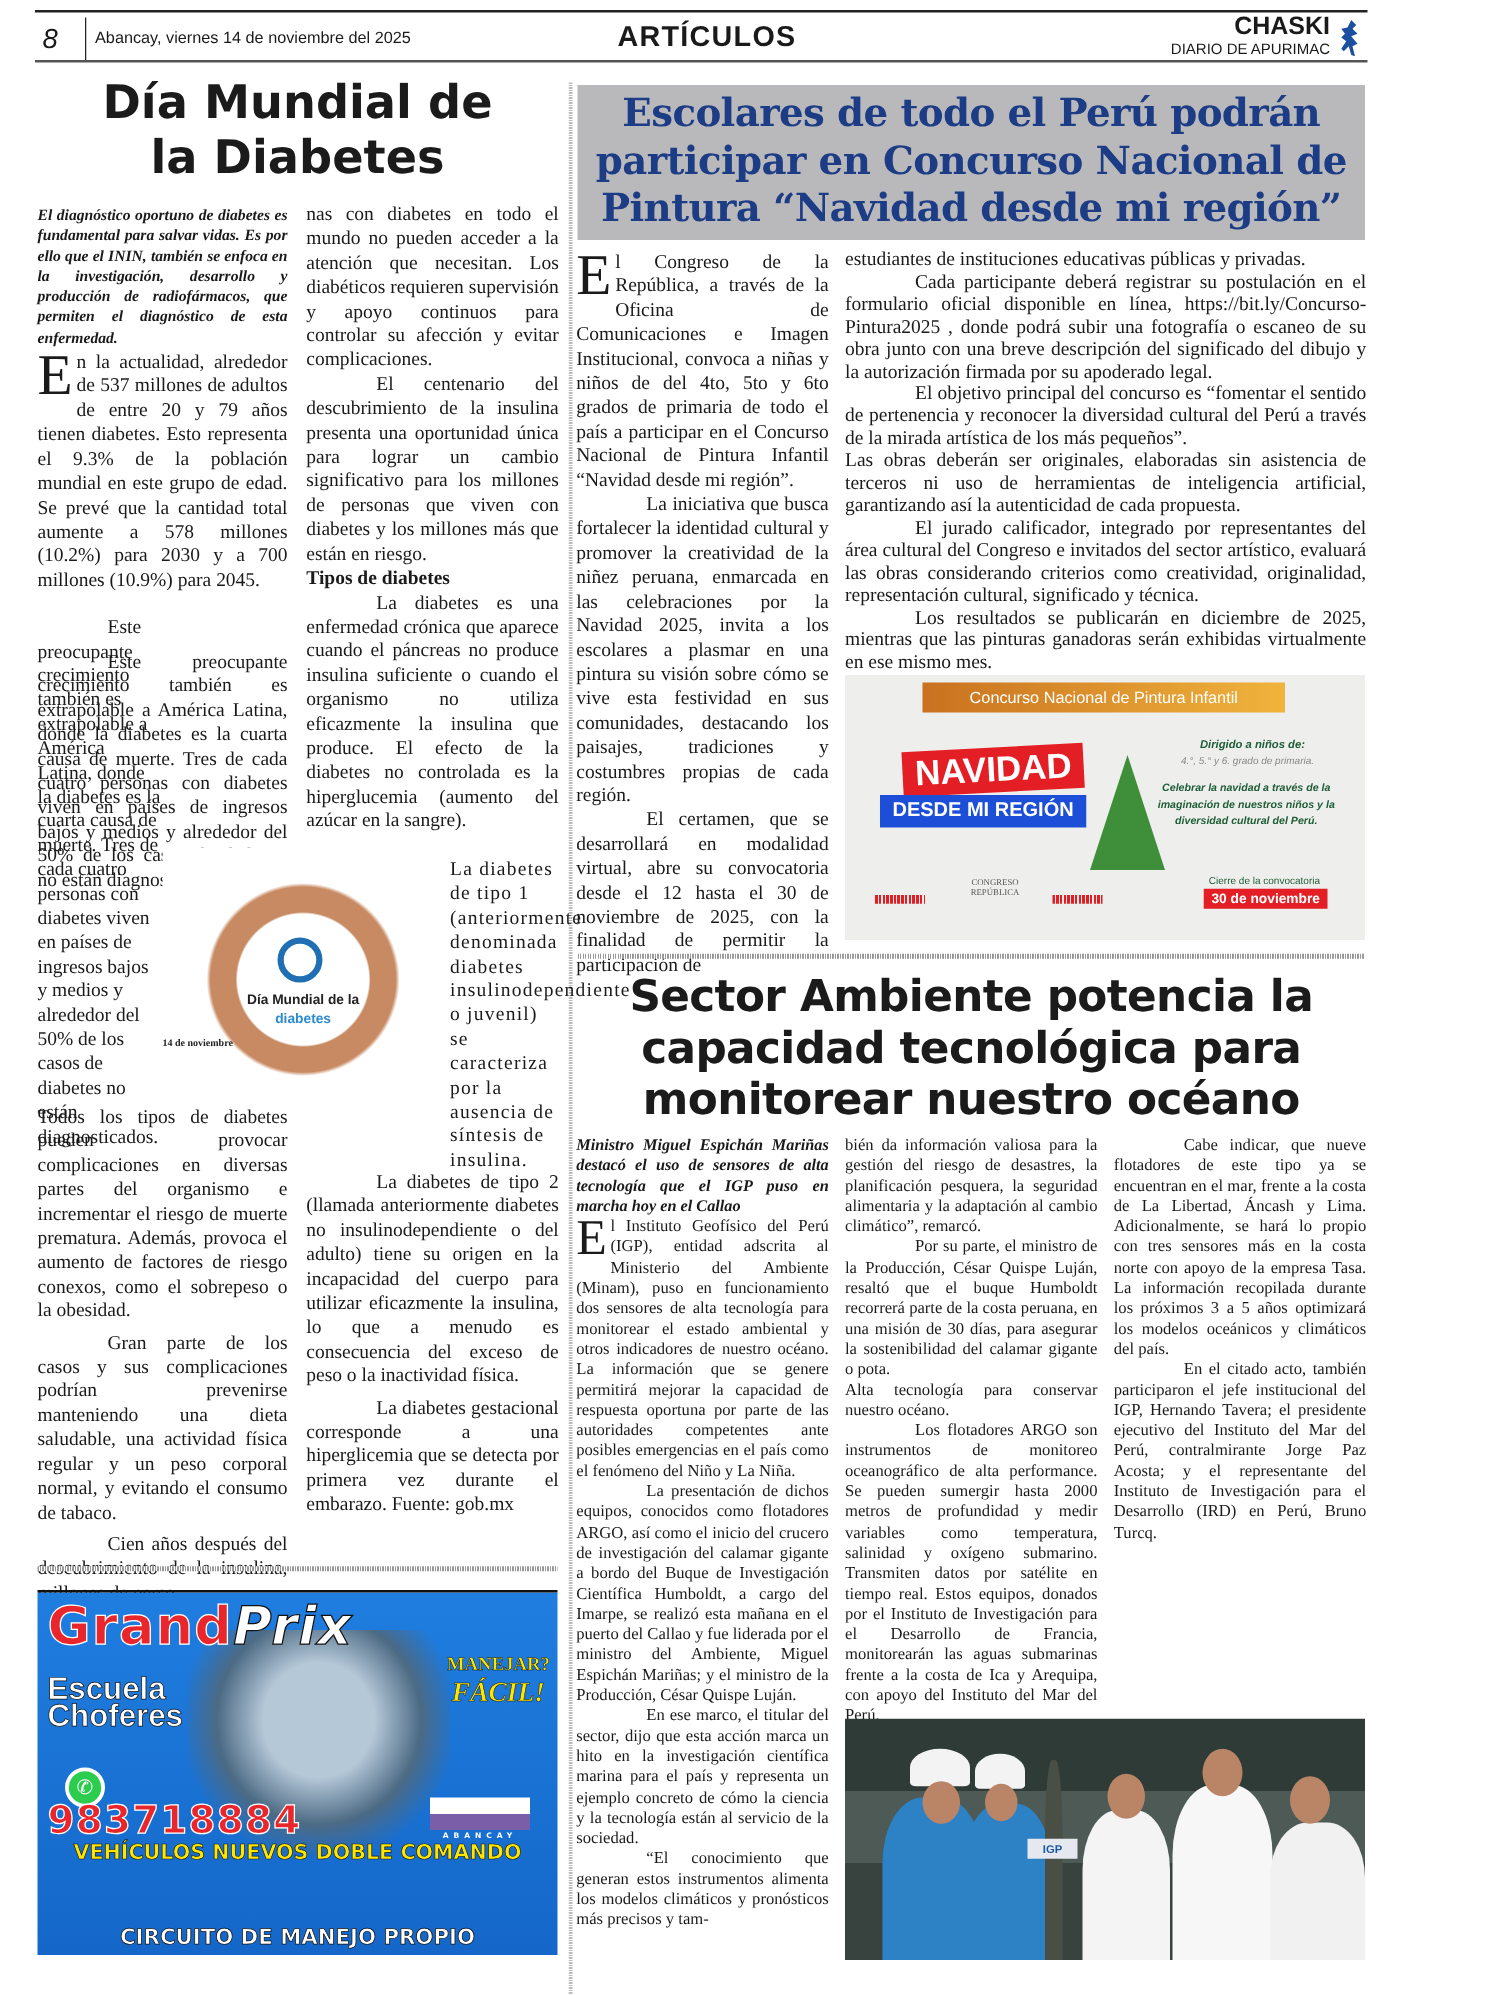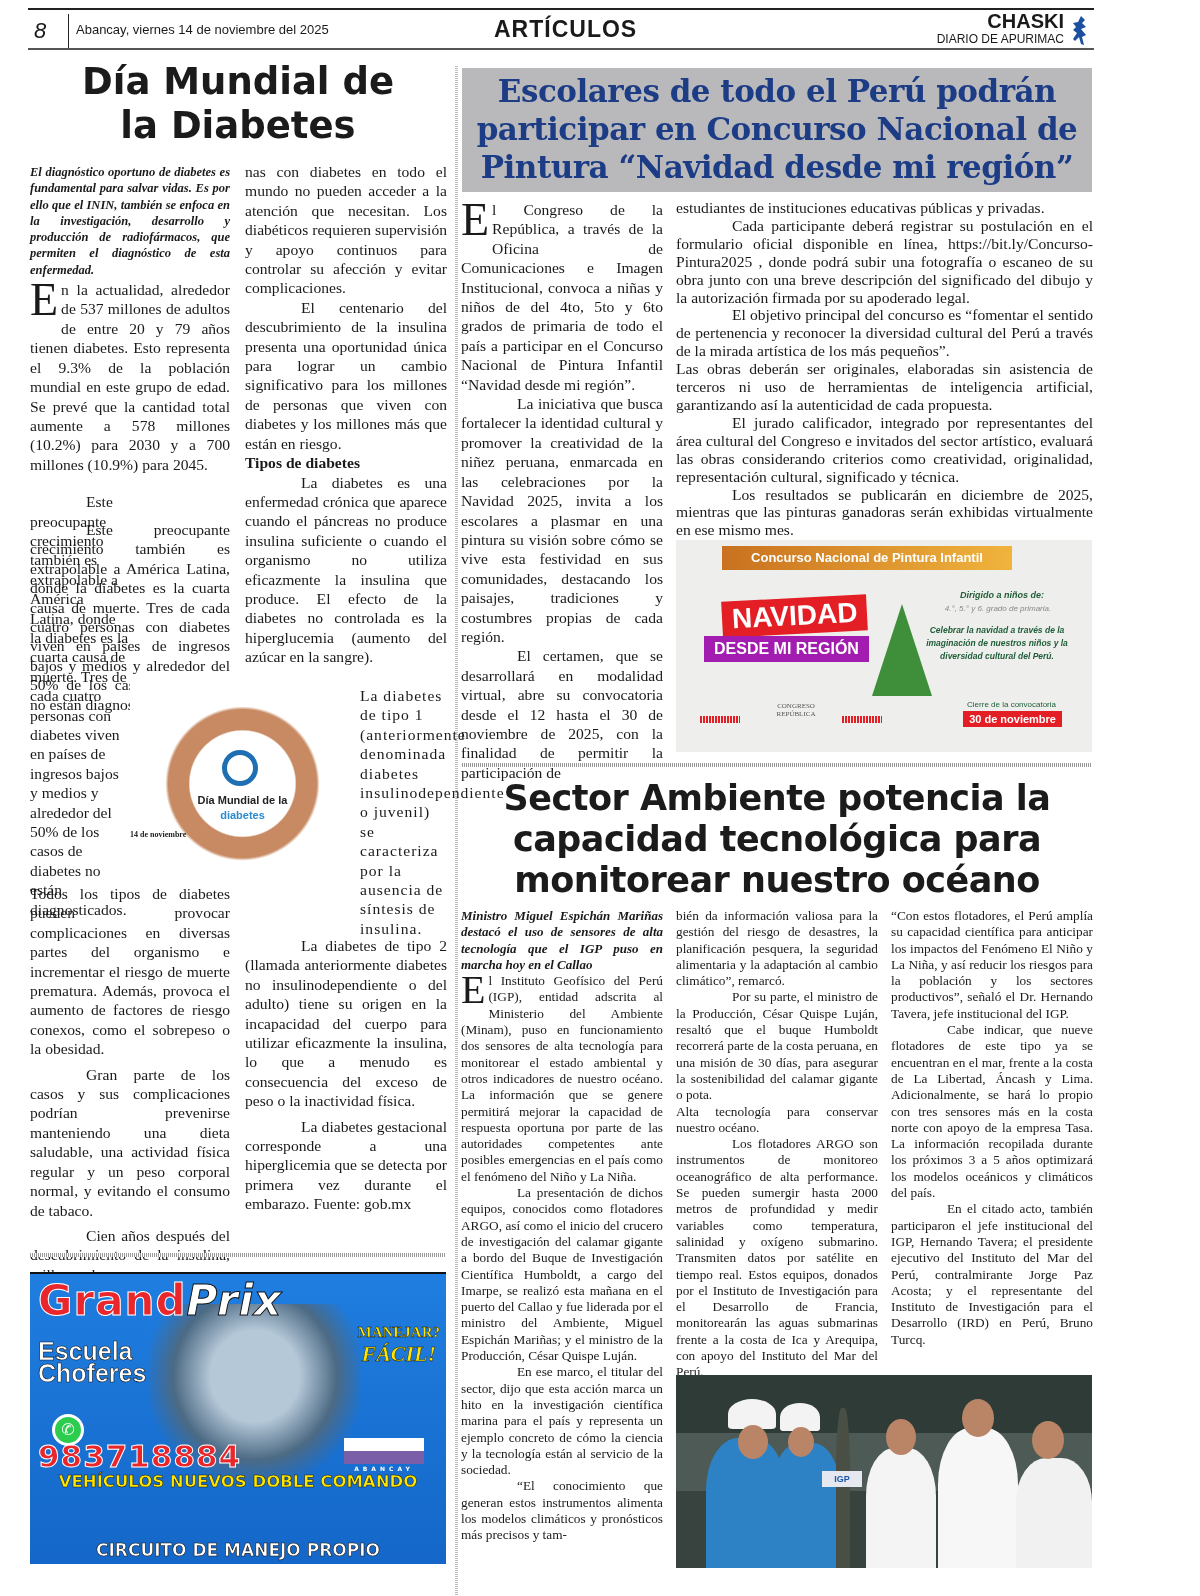--- a/index.html
+++ b/index.html
@@ -23,23 +23,23 @@
   .subhead { font-weight: bold; text-indent: 0 !important; }
   h1.diab { position: absolute; left: 28px; top: 60px; width: 420px; text-align: center; font-family: "DejaVu Sans", sans-serif; font-weight: bold; font-size: 37px; line-height: 44px; color: #1b1b1b; }
   .headbox { position: absolute; left: 462px; top: 68px; width: 630px; height: 124px; background: #b9b9bb; text-align: center; font-family: "DejaVu Serif", serif; font-weight: bold; font-size: 31px; line-height: 38px; color: #1d3c86; padding-top: 4px; letter-spacing: -0.5px; }
   h1.amb { position: absolute; left: 462px; top: 778px; width: 630px; text-align: center; font-family: "DejaVu Sans", sans-serif; font-weight: bold; font-size: 35px; line-height: 41px; color: #1b1b1b; letter-spacing: -0.5px; }
   .img-diab { position: absolute; left: 130px; top: 678px; width: 225px; height: 192px; background: radial-gradient(circle at 50% 55%, #fff 0 34%, transparent 35%), radial-gradient(circle at 50% 55%, #c78a62 0 48%, #fff 50%); }
   .img-diab .ring { position: absolute; left: 92px; top: 72px; width: 36px; height: 36px; border: 5px solid #1f6fb2; border-radius: 50%; }
   .img-diab .t1 { position: absolute; left: 0; width: 225px; top: 116px; text-align: center; font-family: "Liberation Sans", sans-serif; font-size: 11px; font-weight: bold; color: #222; }
   .img-diab .t2 { position: absolute; left: 0; width: 225px; top: 131px; text-align: center; font-family: "Liberation Sans", sans-serif; font-size: 11px; font-weight: bold; color: #2b8ad0; }
   .img-diab .t3 { position: absolute; left: 0; width: 225px; top: 152px; text-align: left; font-family: Liberation Serif, serif; font-size: 8px; font-weight: bold; color: #222; }
   .banner { position: absolute; left: 676px; top: 540px; width: 416px; height: 212px; background: #eeeeec; overflow: hidden; font-family: "Liberation Sans", sans-serif; }
-  .banner .ribbon { position: absolute; left: 46px; top: 6px; width: 290px; height: 24px; background: linear-gradient(90deg, #c9711f, #f0b43c); color: #fff; font-weight: bold; font-size: 13px; text-align: center; line-height: 24px; }
+  .banner .ribbon { position: absolute; left: 62px; top: 6px; width: 290px; height: 24px; background: linear-gradient(90deg, #c9711f, #f0b43c); color: #fff; font-weight: normal; font-size: 13px; text-align: center; line-height: 24px; }
   .banner .nav { position: absolute; left: 46px; top: 58px; padding: 2px 10px; background: #e31e25; color: #fff; font-weight: bold; font-size: 28px; transform: rotate(-3deg); }
-  .banner .desde { position: absolute; left: 28px; top: 96px; padding: 4px 10px; background: #a21caf; color: #fff; font-weight: bold; font-size: 16px; }
+  .banner .desde { position: absolute; left: 28px; top: 96px; padding: 4px 10px; background: #1d4ed8; color: #fff; font-weight: bold; font-size: 16px; }
   .banner .tree { position: absolute; left: 196px; top: 64px; width: 0; height: 0; border-left: 30px solid transparent; border-right: 30px solid transparent; border-bottom: 92px solid #3f8f3a; }
   .banner .right1 { position: absolute; right: 30px; top: 50px; width: 120px; text-align: center; font-size: 9px; font-style: italic; color: #1e5d37; font-weight: bold; }
   .banner .right2 { position: absolute; right: 24px; top: 64px; width: 140px; text-align: center; font-size: 8px; font-style: italic; color: #888; }
   .banner .right3 { position: absolute; right: 20px; top: 84px; width: 150px; text-align: center; font-size: 8.5px; font-style: italic; color: #1e5d37; font-weight: bold; line-height: 13px; }
   .banner .cierre { position: absolute; right: 36px; top: 160px; font-size: 8px; color: #1e5d37; }
   .banner .fecha { position: absolute; right: 30px; top: 171px; background: #e31e25; color: #fff; font-size: 11px; font-weight: bold; padding: 2px 6px; }
   .banner .congreso { position: absolute; left: 96px; top: 162px; width: 48px; text-align: center; font-family: Liberation Serif, serif; font-size: 7px; color: #555; }
   .banner .bar { position: absolute; top: 176px; width: 40px; height: 7px; background: repeating-linear-gradient(90deg, #e31e25 0 2px, transparent 2px 3px); }
   .photo { position: absolute; left: 676px; top: 1375px; width: 416px; height: 193px; background: linear-gradient(180deg, #2e3b37 0 30%, #4d5a55 30% 60%, #384340 60%); overflow: hidden; }
   .photo .p { position: absolute; bottom: 0; border-radius: 40% 40% 0 0; }
@@ -184,21 +184,20 @@
   </div>
 
   <div class="col" style="left:676px; top:908px; width:202px; font-size:13.3px; line-height:16.3px;">
     <p class="noind">bién da información valiosa para la gestión del riesgo de desastres, la planificación pesquera, la seguridad alimentaria y la adaptación al cambio climático”, remarcó.</p>
     <p>Por su parte, el ministro de la Producción, César Quispe Luján, resaltó que el buque Humboldt recorrerá parte de la costa peruana, en una misión de 30 días, para asegurar la sostenibilidad del calamar gigante o pota.</p>
     <p class="noind">Alta tecnología para conservar nuestro océano.</p>
     <p>Los flotadores ARGO son instrumentos de monitoreo oceanográfico de alta performance. Se pueden sumergir hasta 2000 metros de profundidad y medir variables como temperatura, salinidad y oxígeno submarino. Transmiten datos por satélite en tiempo real. Estos equipos, donados por el Instituto de Investigación para el Desarrollo de Francia, monitorearán las aguas submarinas frente a la costa de Ica y Arequipa, con apoyo del Instituto del Mar del Perú.</p>
   </div>
 
   <div class="col" style="left:891px; top:908px; width:202px; font-size:13.3px; line-height:16.3px;">
-    <p class="noind">“Con estos flotadores, el Perú amplía su capacidad científica para anticipar los impactos del Fenómeno El Niño y La Niña, y así reducir los riesgos para la población y los sectores productivos”, señaló el Dr. Hernando Tavera, jefe institucional del IGP.</p>
     <p>Cabe indicar, que nueve flotadores de este tipo ya se encuentran en el mar, frente a la costa de La Libertad, Áncash y Lima. Adicionalmente, se hará lo propio con tres sensores más en la costa norte con apoyo de la empresa Tasa. La información recopilada durante los próximos 3 a 5 años optimizará los modelos oceánicos y climáticos del país.</p>
     <p>En el citado acto, también participaron el jefe institucional del IGP, Hernando Tavera; el presidente ejecutivo del Instituto del Mar del Perú, contralmirante Jorge Paz Acosta; y el representante del Instituto de Investigación para el Desarrollo (IRD) en Perú, Bruno Turcq.</p>
   </div>
 
   <figure class="photo">
     <div class="p" style="left:30px; width:80px; height:130px; background:#2d82c6;"></div>
     <div class="p" style="left:95px; width:70px; height:125px; background:#2d82c6;"></div>
     <div class="helmet" style="left:52px; top:24px; width:48px; height:30px;"></div>
     <div class="helmet" style="left:104px; top:28px; width:40px; height:28px;"></div>
     <div class="head" style="left:62px; top:50px; width:30px; height:34px;"></div>

